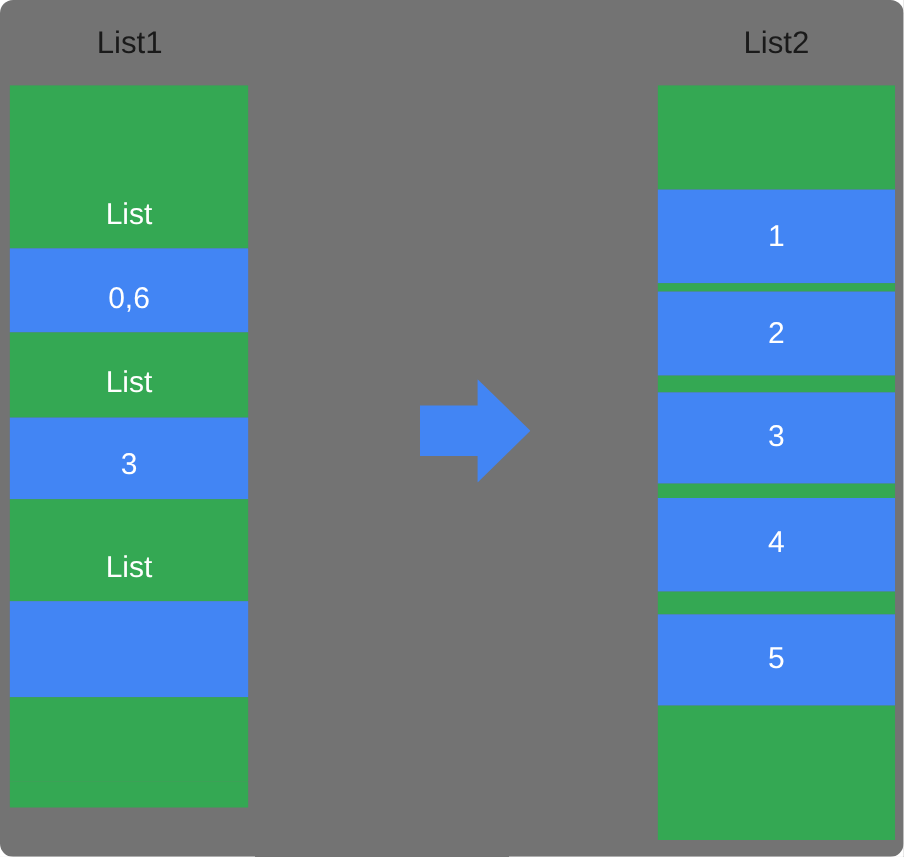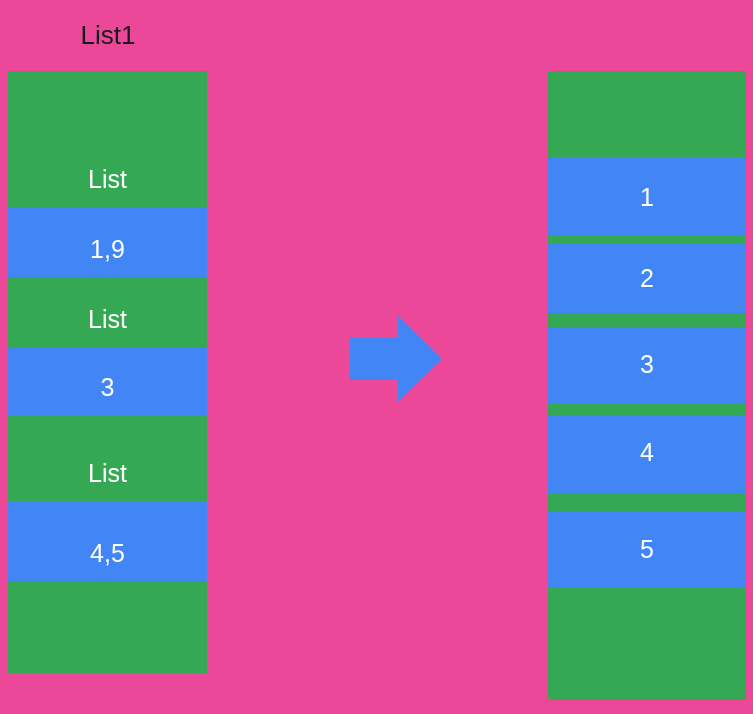--- a/index.html
+++ b/index.html
@@ -7,22 +7,23 @@
     padding: 0;
     background: #ffffff;
   }
   body {
     font-family: "Liberation Sans", sans-serif;
   }
   #canvas {
     position: relative;
     width: 753px;
     height: 714px;
-    background: #ec4899;
+    background: #737373;
     overflow: hidden;
+    border-radius: 11px;
   }
   .col-title {
     position: absolute;
     font-size: 26px;
     color: #1a1a1a;
     text-align: center;
     white-space: nowrap;
     line-height: 1;
   }
   #title-list1 { left: 8px;  top: 22px; width: 200px; }
@@ -110,37 +111,37 @@
     height: 86px;
   }
 </style>
 </head>
 <body>
 
 <div id="canvas">
 
   <div class="col-title" id="title-list1">List1</div>
 
+  <div class="col-title" id="title-list2">List2</div>
 
   <div class="column" id="column-list1">
     <div class="band green" id="l1-b0"></div>
     <div class="band blue" id="l1-b1"></div>
     <div class="band green" id="l1-b2"></div>
     <div class="band blue" id="l1-b3"></div>
     <div class="band green" id="l1-b4"></div>
     <div class="band blue" id="l1-b5"></div>
     <div class="band green" id="l1-b6"></div>
     <div class="band green" id="l1-b7"></div>
 
     <div class="band-label" id="l1-lbl0">List</div>
-    <div class="band-label" id="l1-lbl1">1,9</div>
+    <div class="band-label" id="l1-lbl1">0,6</div>
     <div class="band-label" id="l1-lbl2">List</div>
     <div class="band-label" id="l1-lbl3">3</div>
     <div class="band-label" id="l1-lbl4">List</div>
-    <div class="band-label" id="l1-lbl5">4,5</div>
   </div>
 
   <div class="column" id="column-list2">
     <div class="band green" id="l2-b0"></div>
     <div class="band blue" id="l2-b1"></div>
     <div class="band green" id="l2-b2"></div>
     <div class="band blue" id="l2-b3"></div>
     <div class="band green" id="l2-b4"></div>
     <div class="band blue" id="l2-b5"></div>
     <div class="band green" id="l2-b6"></div>

